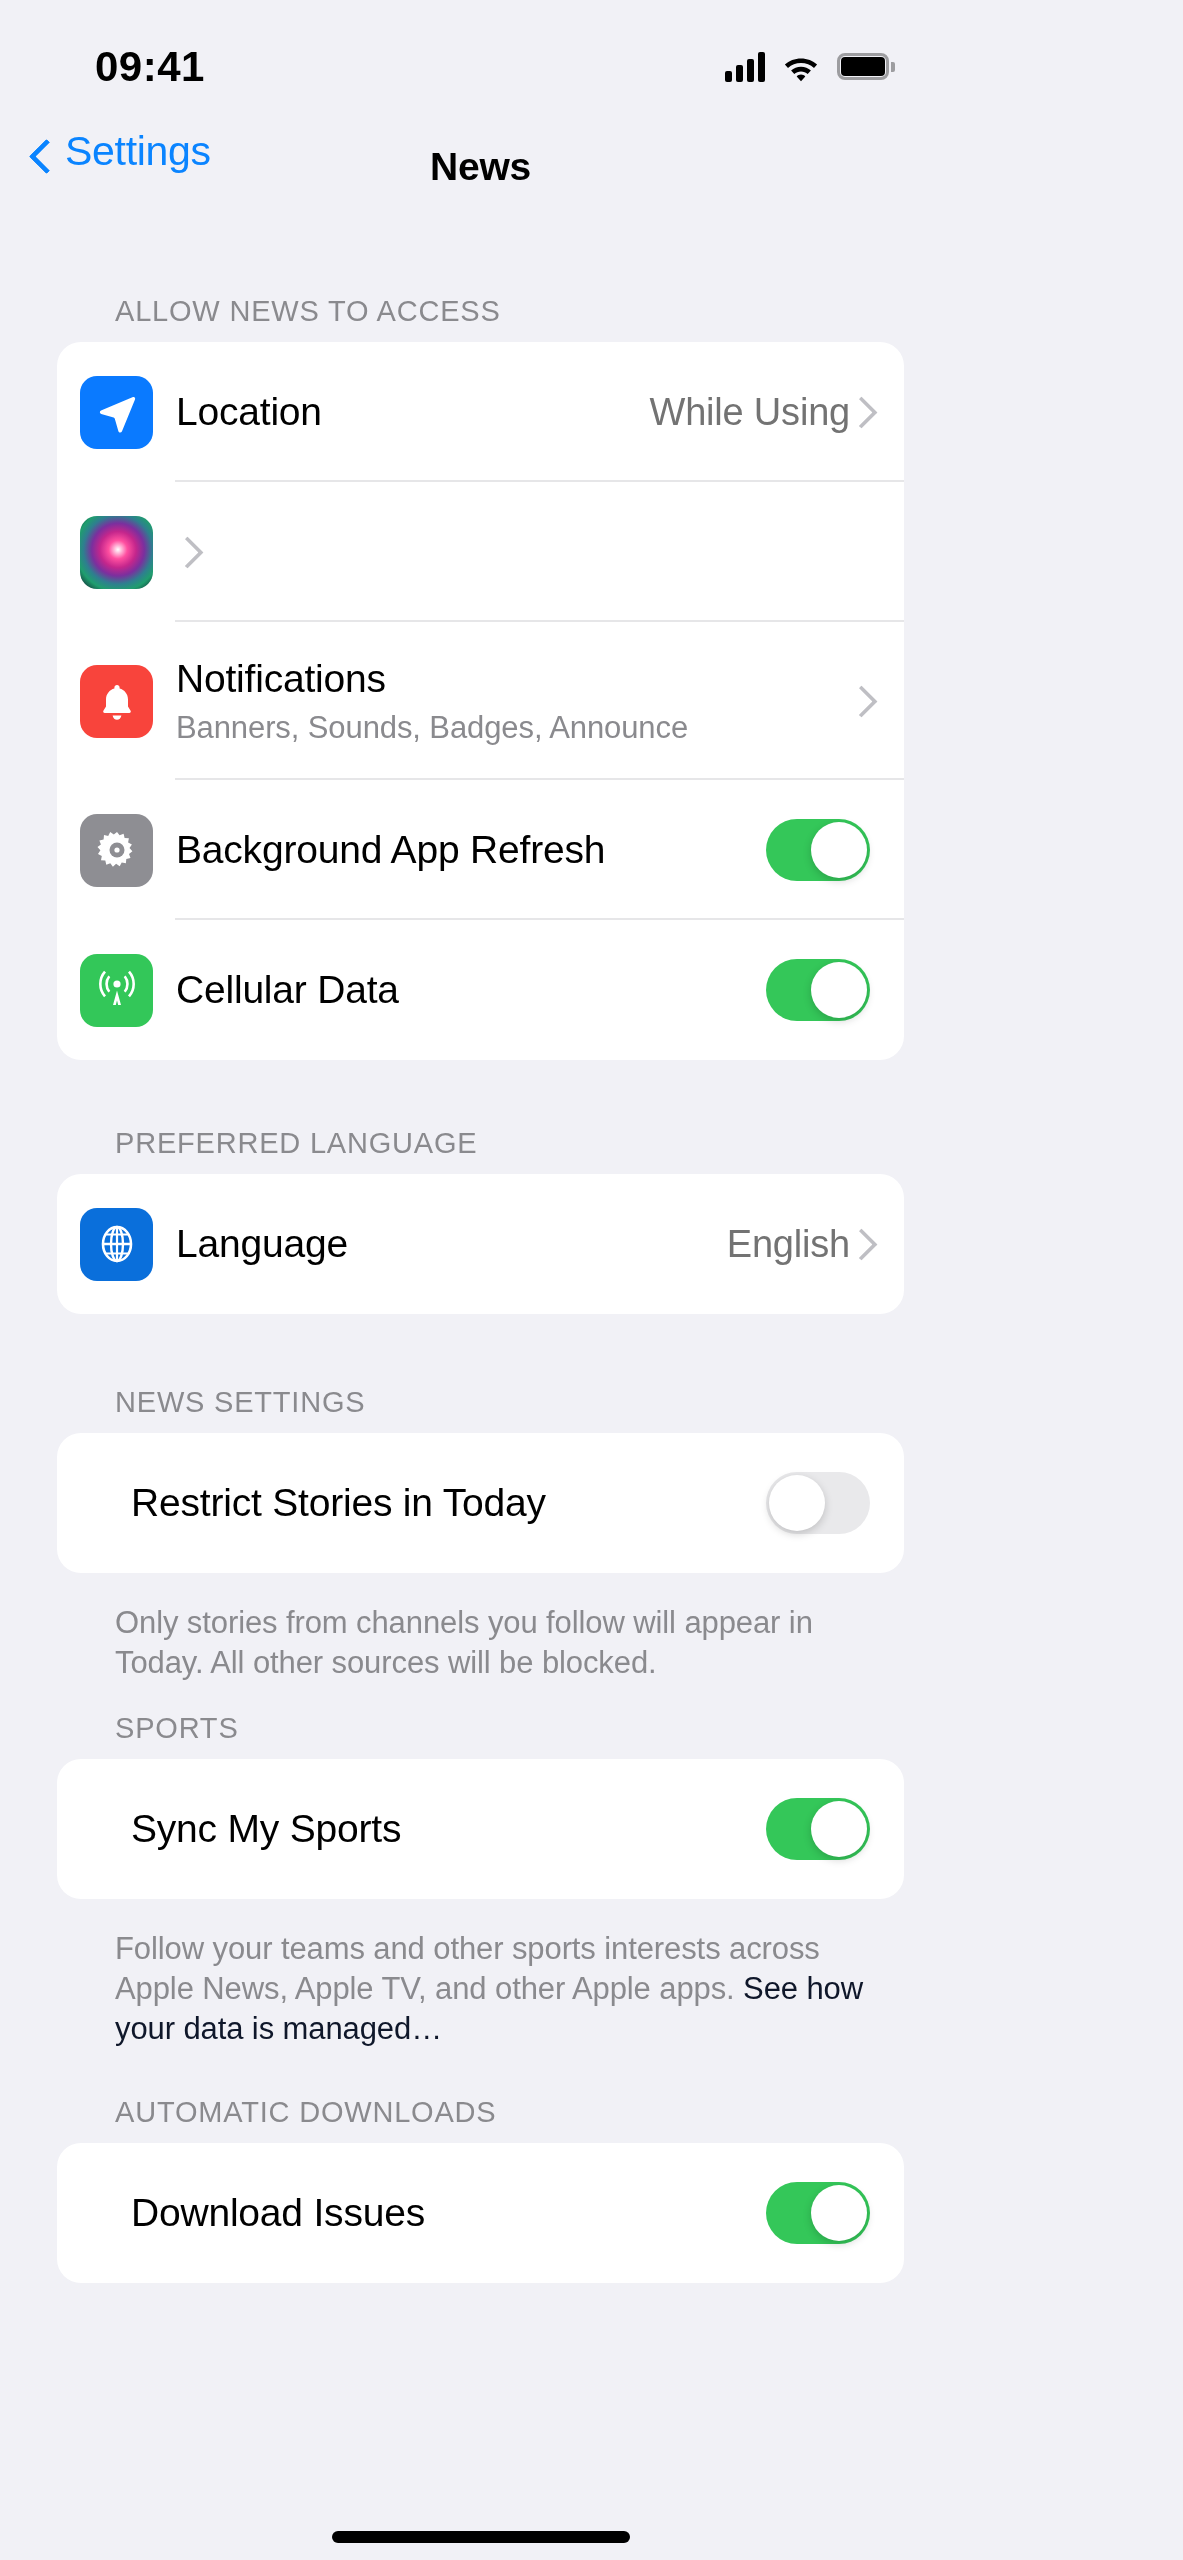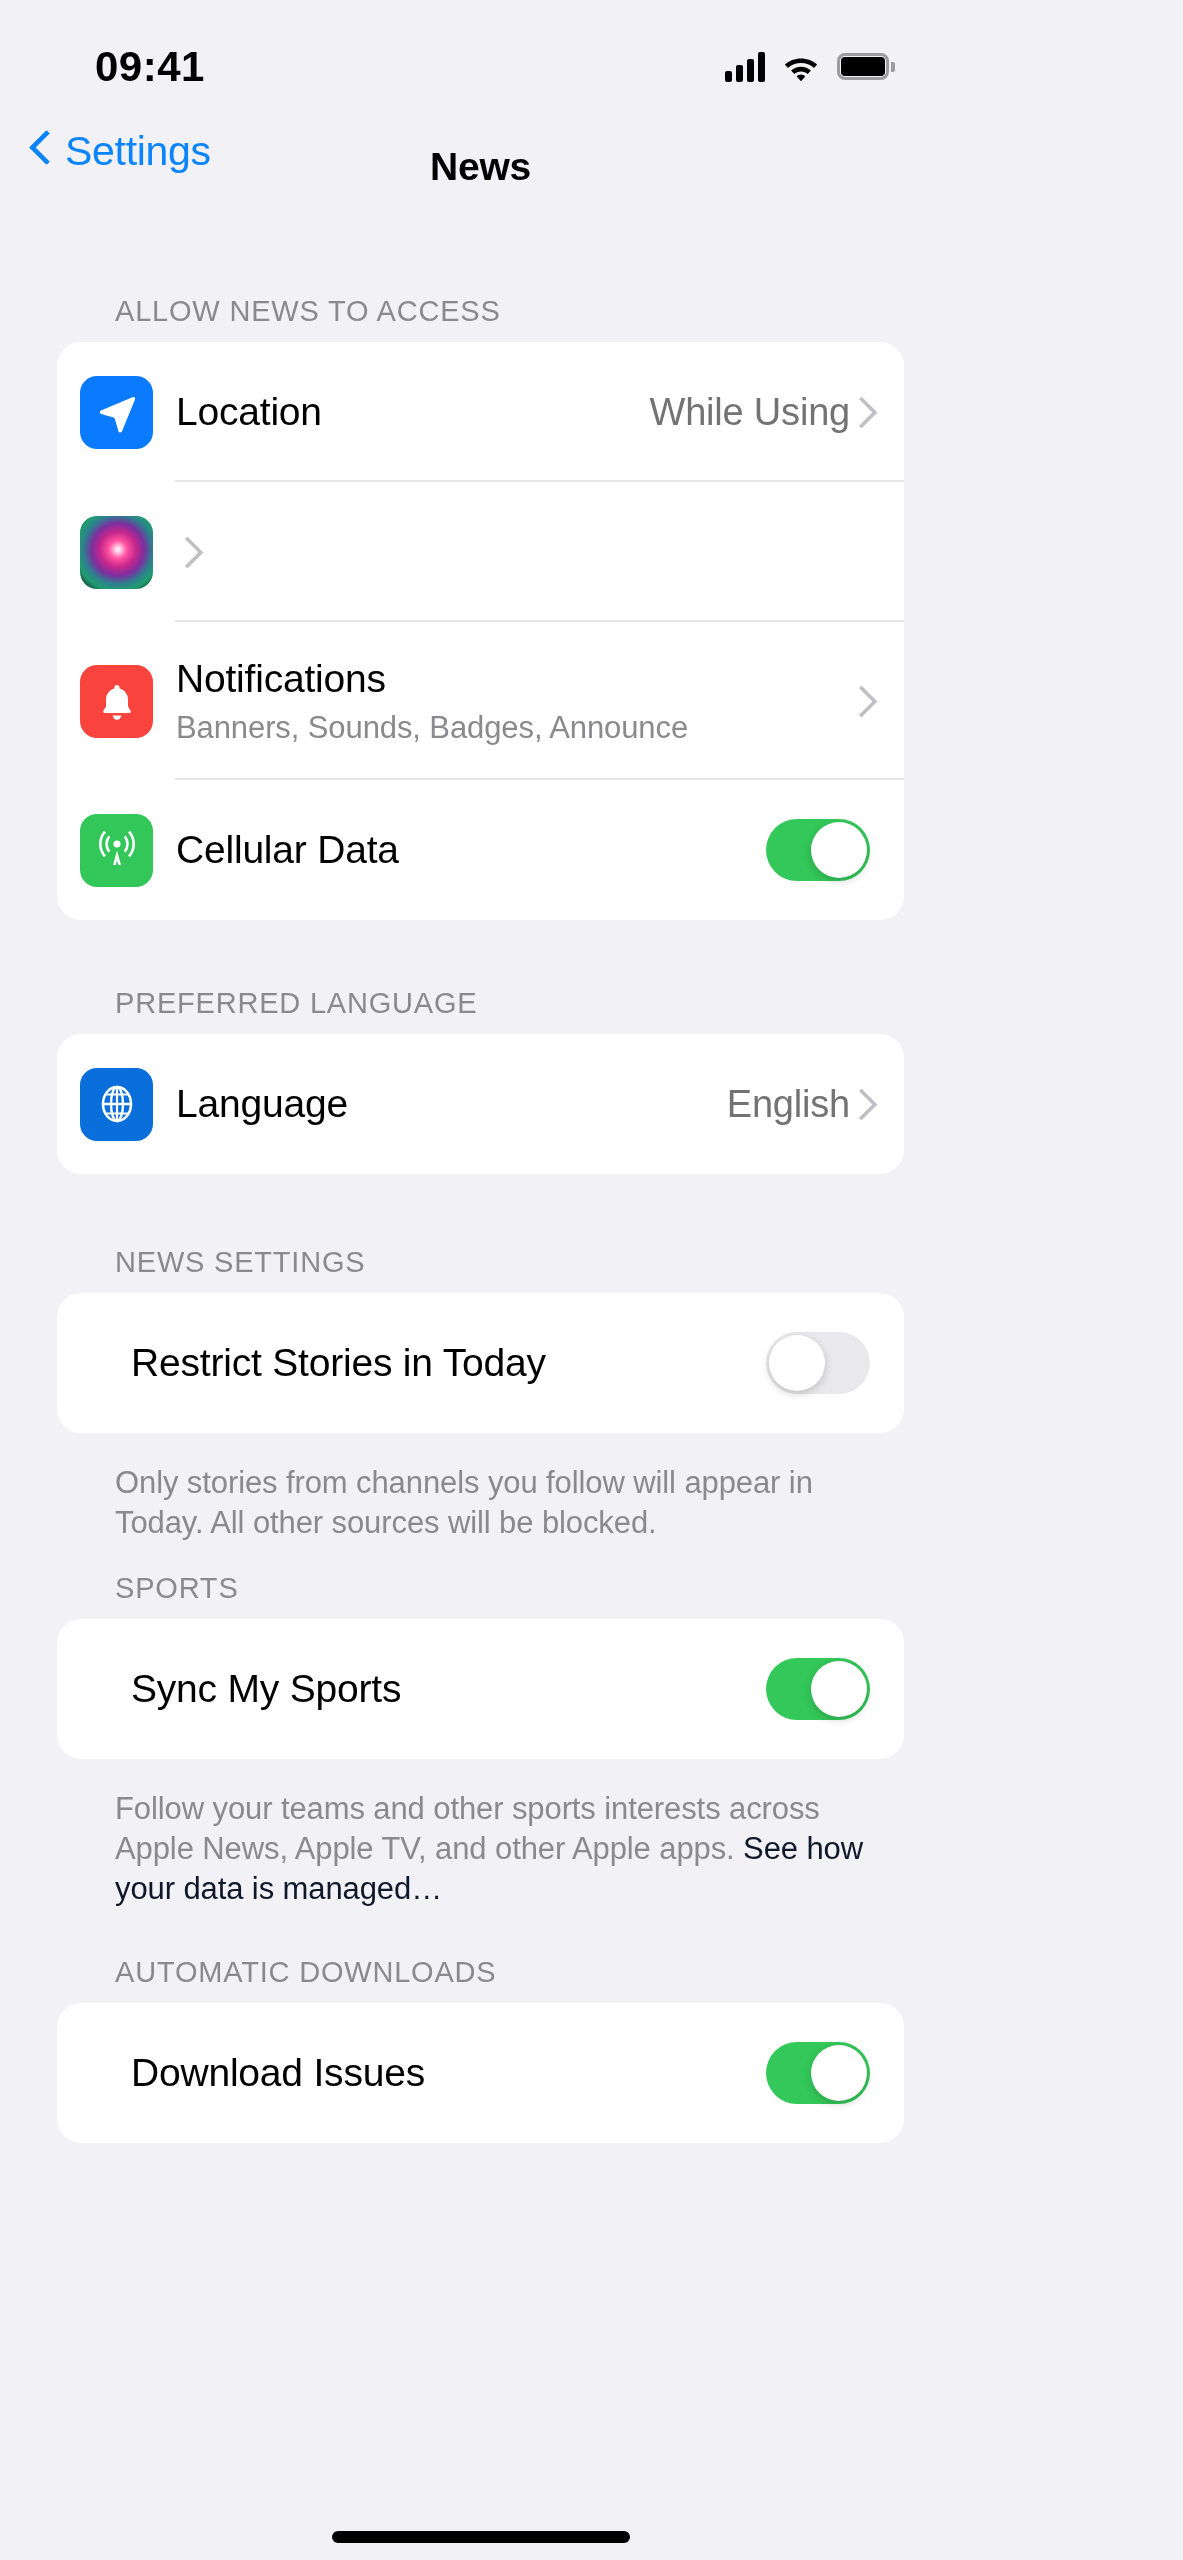--- a/index.html
+++ b/index.html
@@ -79,21 +79,21 @@
 
   
   .nav-bar {
     position: relative;
     height: 92px;
     display: flex;
     align-items: center;
   }
   .back-button {
     display: flex;
-    align-items: flex-start;
+    align-items: flex-end;
     gap: 13px;
     padding-left: 30px;
     cursor: pointer;
   }
   .chevron-left {
     width: 22px; height: 38px;
     position: relative;
   }
   .chevron-left::before {
     content: "";
@@ -323,20 +323,36 @@
           </svg>
         </div>
         <div class="row-labels">
           <div class="row-title">Notifications</div>
           <div class="row-subtitle">Banners, Sounds, Badges, Announce</div>
         </div>
         <span class="chevron-right"></span>
         <div class="divider"></div>
       </div>
 
+      <div class="row">
+        <div class="app-icon icon-refresh">
+          <svg width="48" height="48" viewBox="0 0 48 48">
+            <path d="M24 6l2.6 3.3 4-1.6 1 4.2 4.3.4-.8 4.2 3.8 2-2.4 3.6 2.9 3.2-3.4 2.6 1.5 4-4.2 1-.4 4.3-4.2-.8-2 3.8-3.6-2.4-3.2 2.9-2.6-3.4-4 1.5-1-4.2-4.3-.4.8-4.2L5 27.9l2.4-3.6L4.5 21l3.4-2.6-1.5-4 4.2-1 .4-4.3 4.2.8 2-3.8 3.6 2.4L24 6z" fill="#fff"></path>
+            <circle cx="24" cy="24" r="7.5" fill="#8e8e93"></circle>
+            <circle cx="24" cy="24" r="2.6" fill="#fff"></circle>
+          </svg>
+        </div>
+        <div class="row-labels">
+          <div class="row-title">Background App Refresh</div>
+        </div>
+        <div class="toggle on">
+          <div class="knob"></div>
+        </div>
+        <div class="divider"></div>
+      </div>
 
       <div class="row">
         <div class="app-icon icon-cellular">
           <svg width="46" height="46" viewBox="0 0 46 46">
             <circle cx="23" cy="17" r="3.6" fill="#fff"></circle>
             <path d="M23 23.5l-4 14.5h2.8l1.2-4.6 1.2 4.6H27l-4-14.5z" fill="#fff"></path>
             <path d="M16.3 10.1a11 11 0 000 13.8l-2 1.7a13.6 13.6 0 010-17.2l2 1.7z" fill="#fff"></path>
             <path d="M29.7 10.1a11 11 0 010 13.8l2 1.7a13.6 13.6 0 000-17.2l-2 1.7z" fill="#fff"></path>
             <path d="M12 5.5a17.3 17.3 0 000 23l-2 1.7a20 20 0 010-26.4l2 1.7z" fill="#fff"></path>
             <path d="M34 5.5a17.3 17.3 0 010 23l2 1.7a20 20 0 000-26.4L34 5.5z" fill="#fff"></path>

